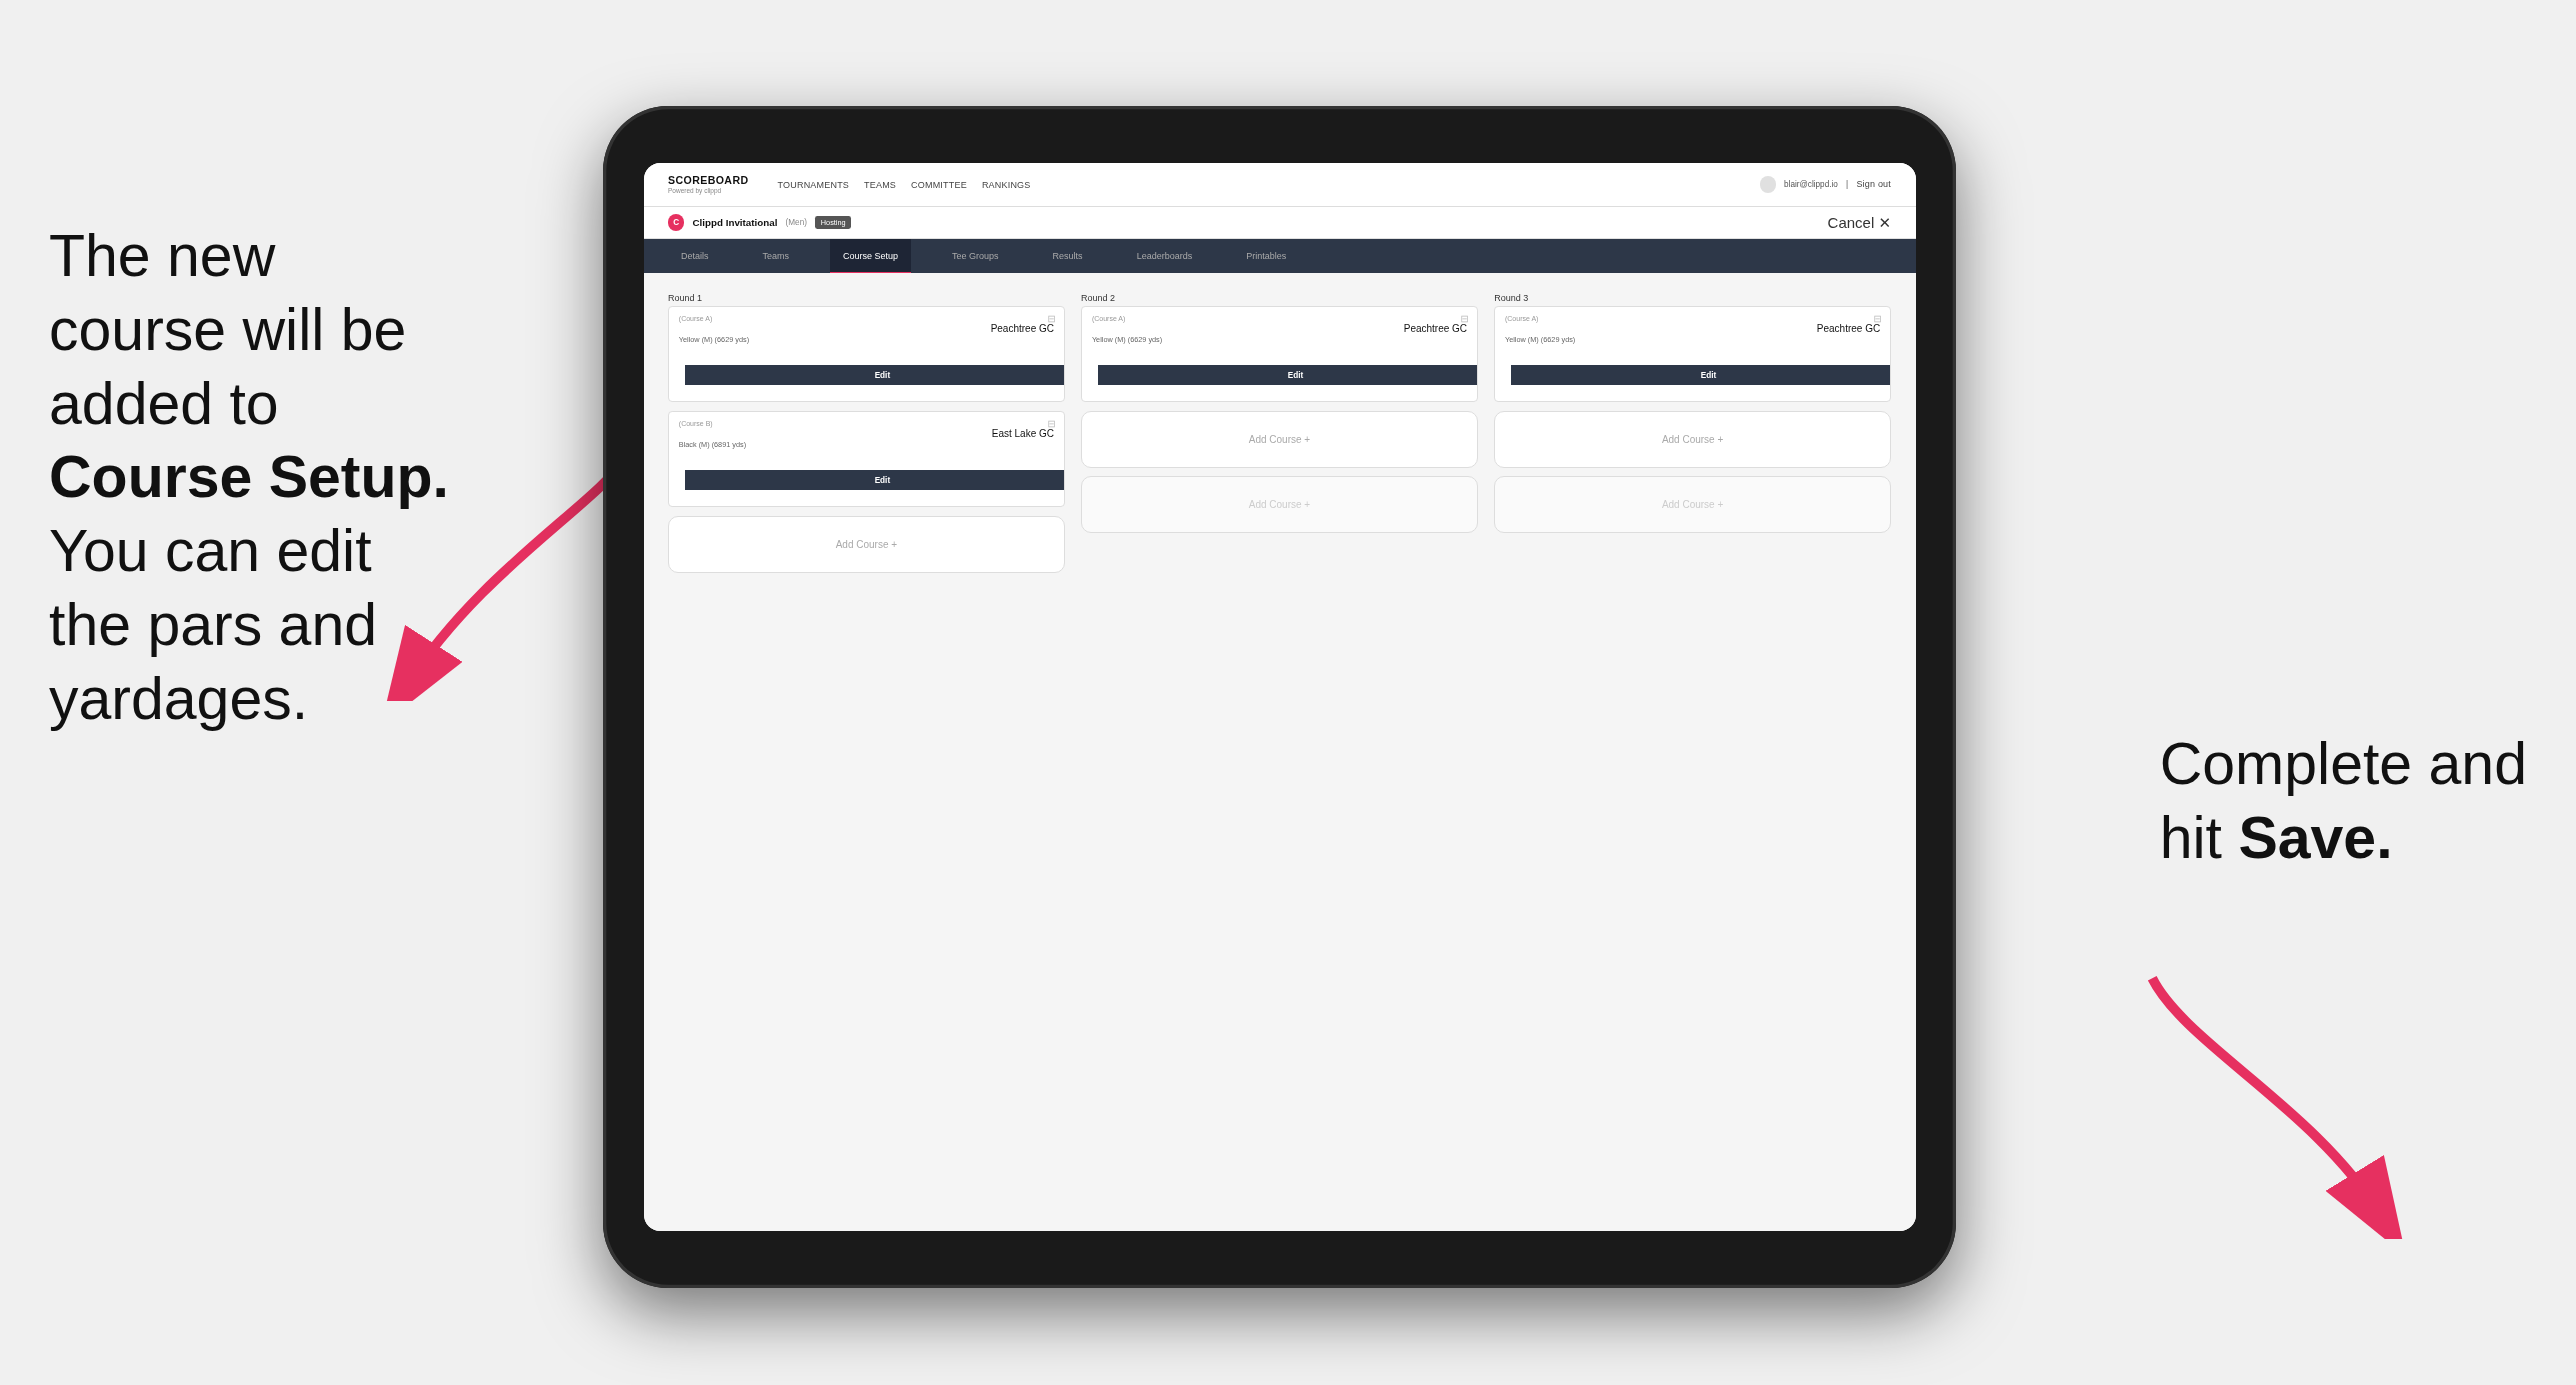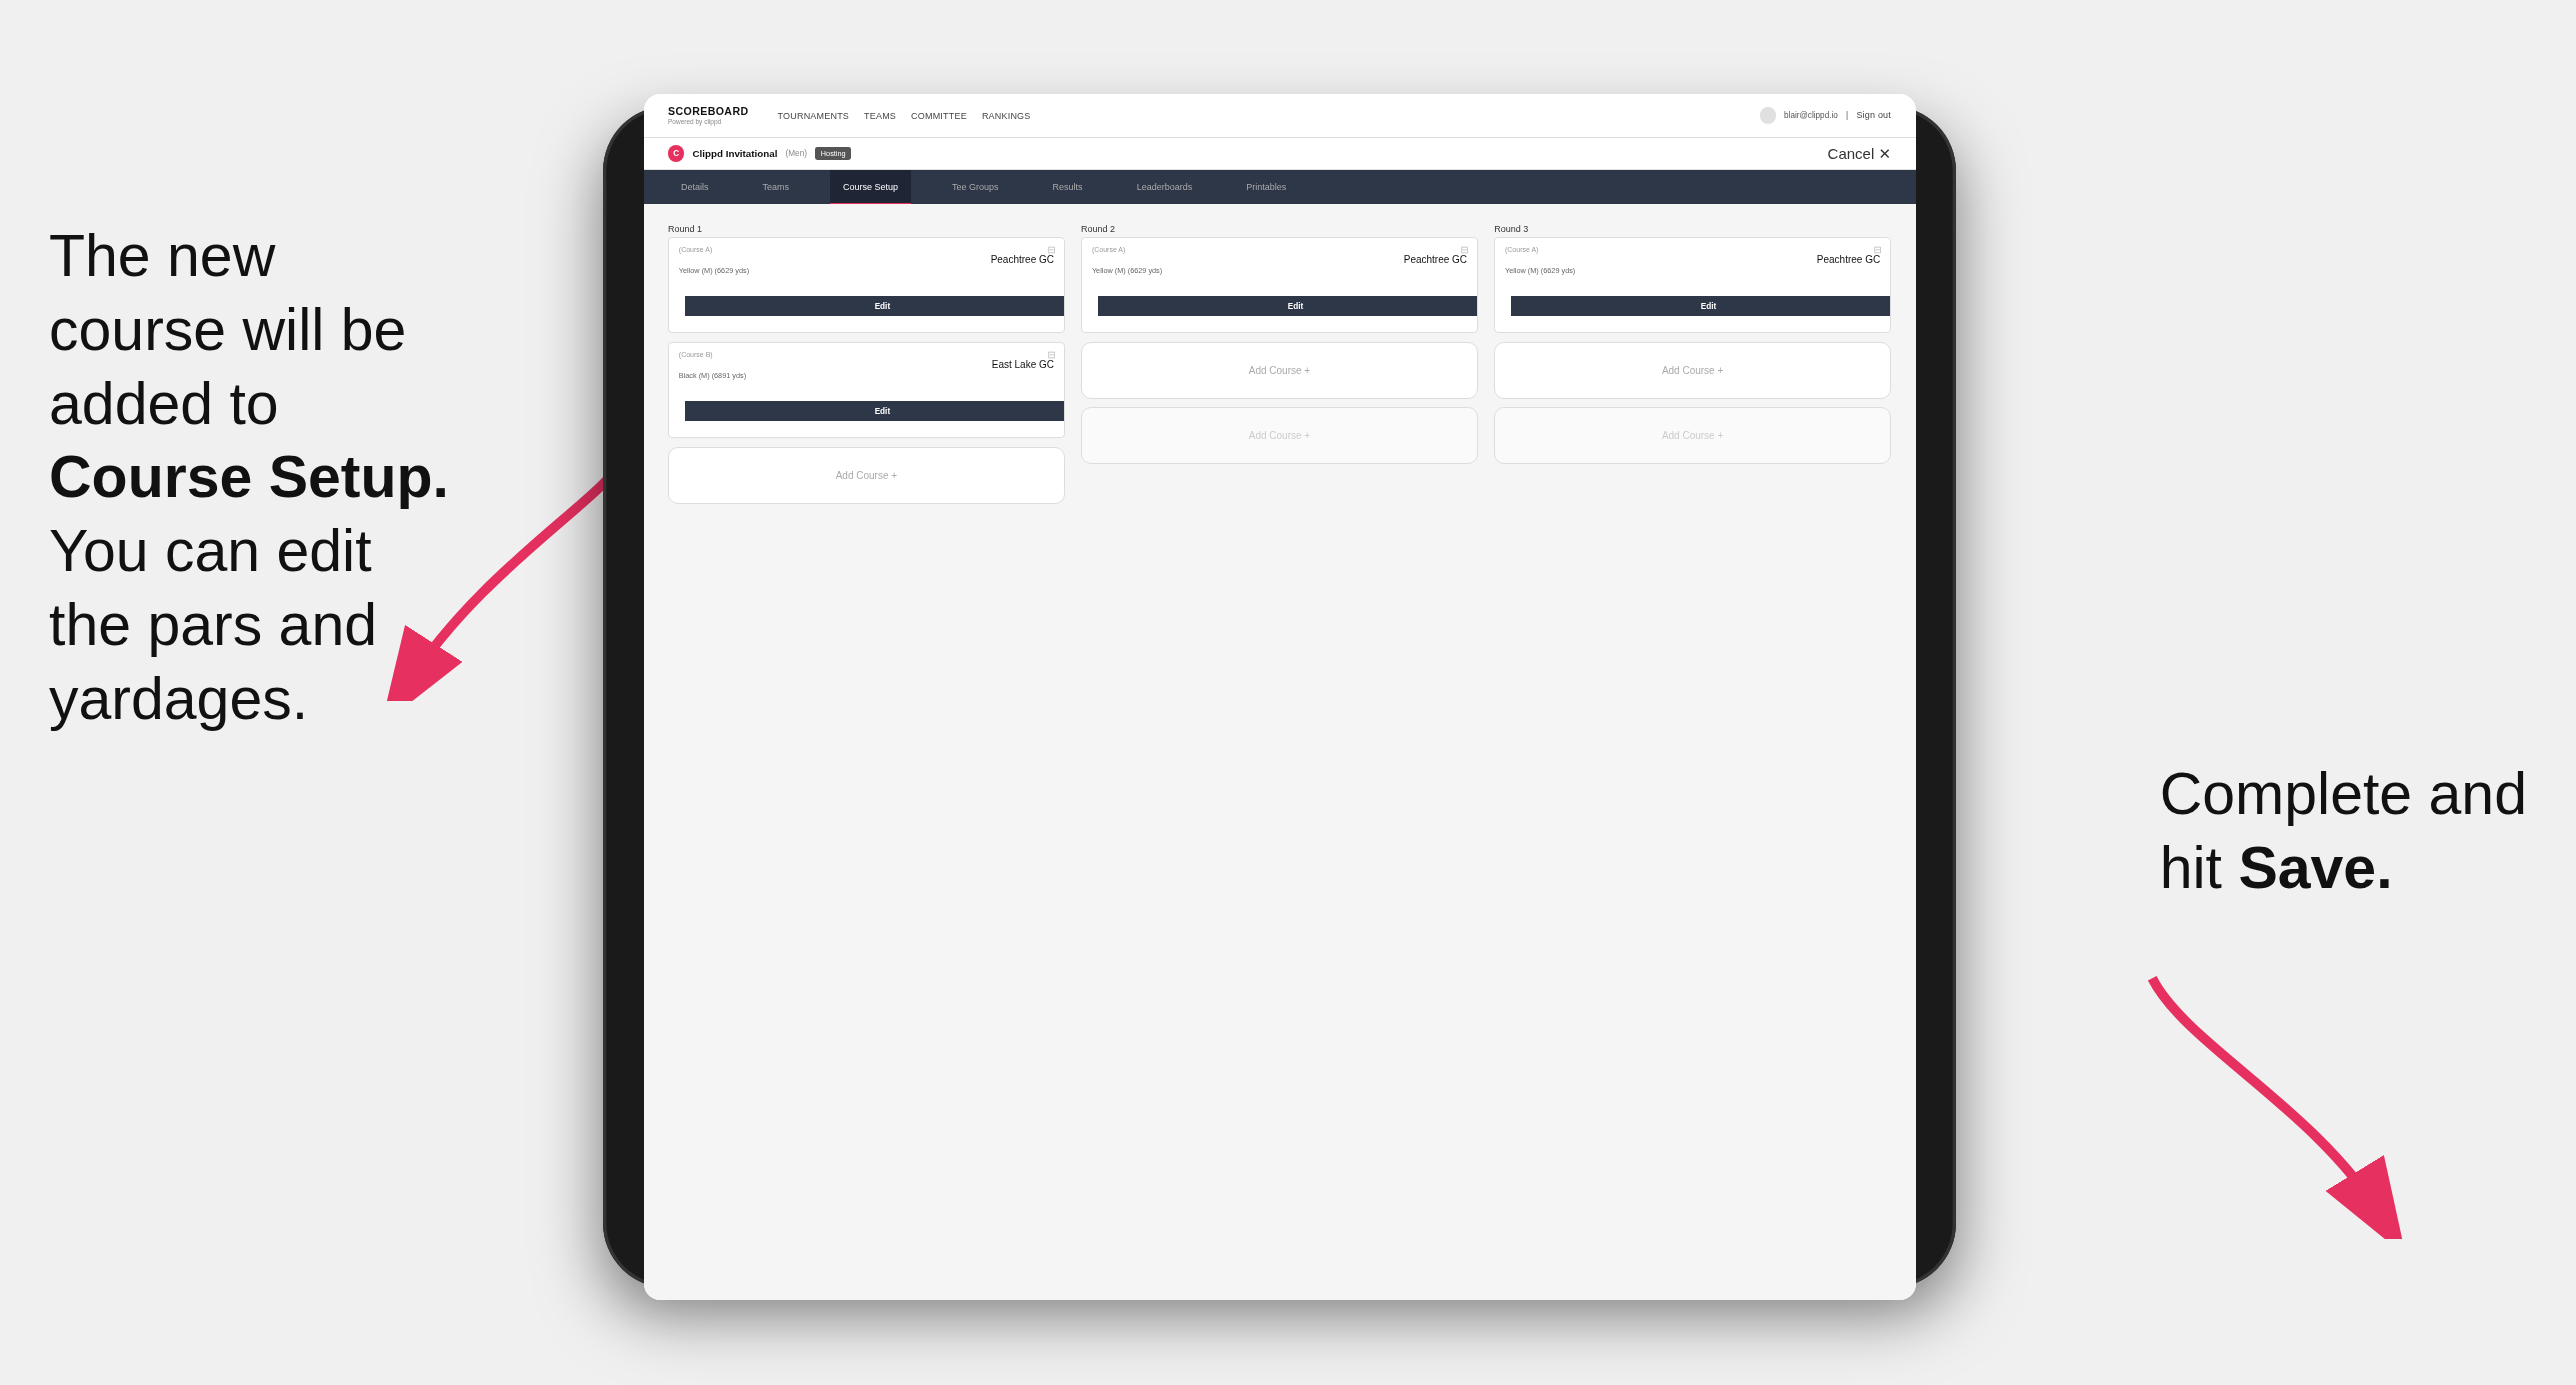--- a/index.html
+++ b/index.html
@@ -21,21 +21,21 @@
       line-height: 1.25;
       color: #111;
       max-width: 457px;
     }
     .annotation-left strong { font-weight: 900; }
 
     
     .annotation-right {
       position: absolute;
       right: 49px;
-      top: 758px;
+      top: 728px;
       font-size: 59px;
       line-height: 1.25;
       color: #111;
       max-width: 457px;
       text-align: left;
     }
     .annotation-right strong { font-weight: 900; }
 
     
     .arrow-left {
@@ -67,21 +67,21 @@
       background: #1a1a1a;
       border-radius: 65px;
       box-shadow: 0 24.5px 65px rgba(0,0,0,0.5), inset 0 0 0 3.3px #333;
       display: flex;
       align-items: center;
       justify-content: center;
     }
 
     .tablet-screen {
       width: 1272px;
-      height: 1206px;
+      height: 1068px;
       background: #f5f5f5;
       border-radius: 16.3px;
       overflow: hidden;
       display: flex;
       flex-direction: column;
     }
 
     
     .top-nav {
       background: #fff;

